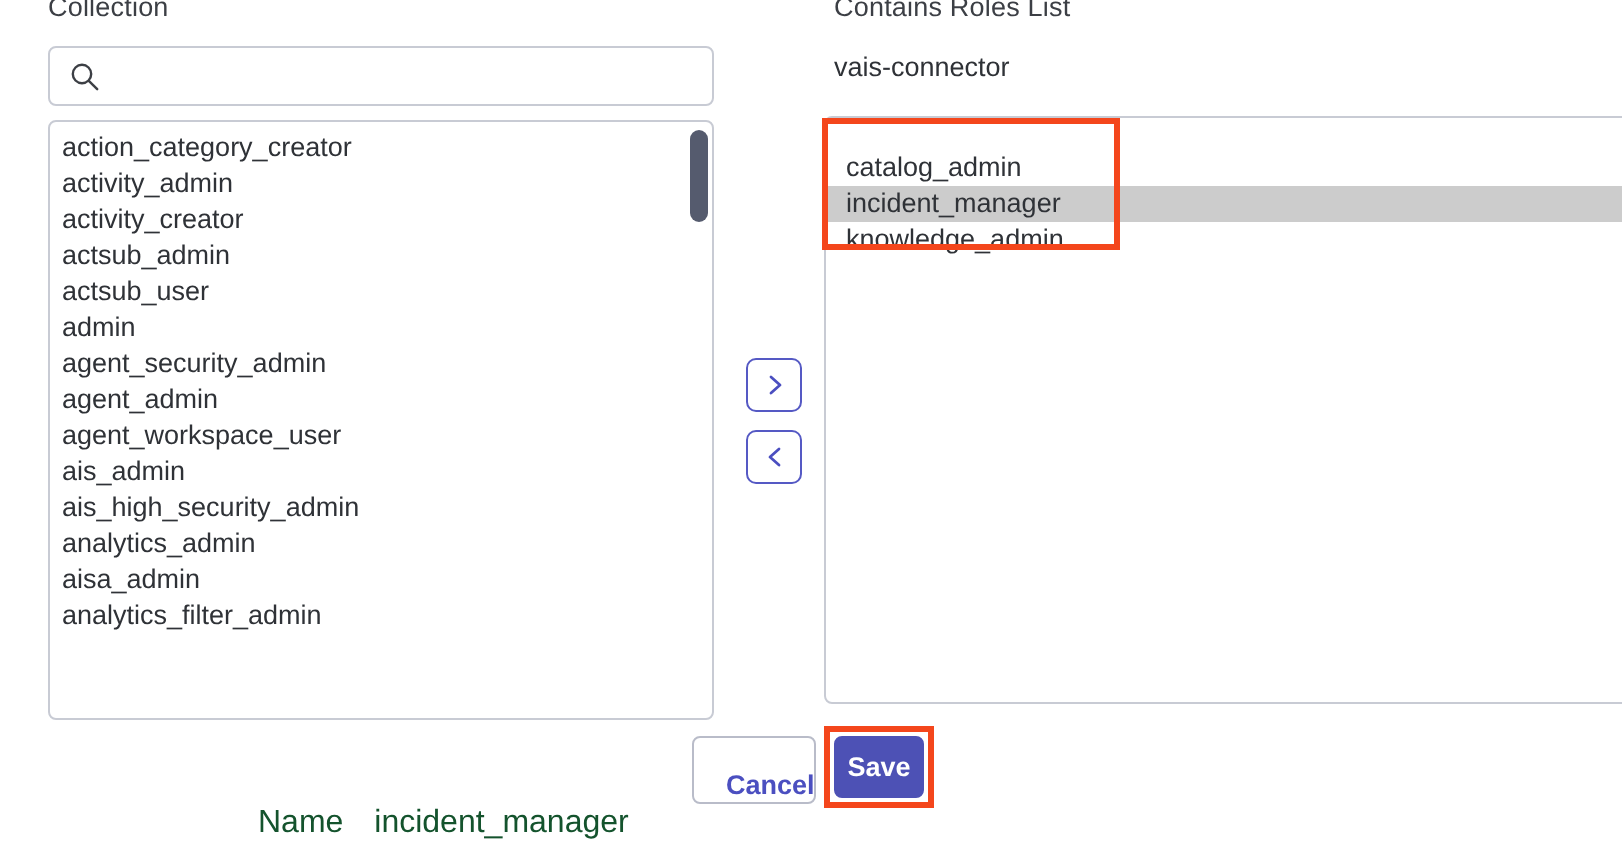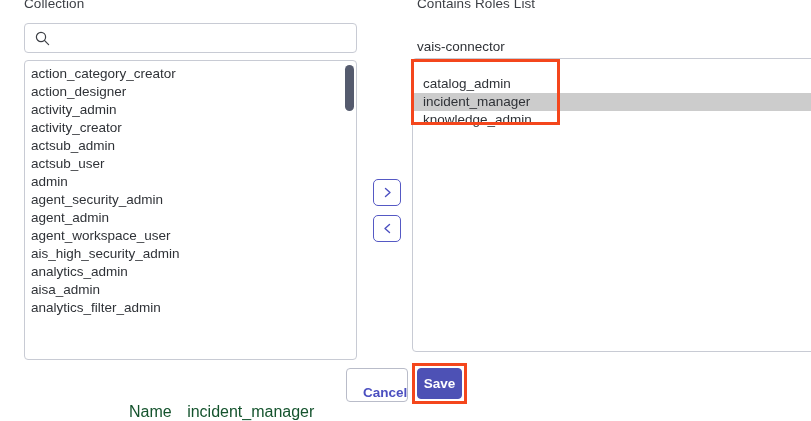--- a/index.html
+++ b/index.html
@@ -107,21 +107,21 @@
     cursor: pointer;
     padding: 0;
   }
   #btn-move-right { left: 373px; top: 179px; }
   #btn-move-left  { left: 373px; top: 215px; }
   .xfer svg { display: block; }
 
   
   #selected-name {
     position: absolute;
-    left: 417px; top: 39px;
+    left: 417px; top: 26px;
     font-size: 13.5px;
     color: #2f3237;
     white-space: nowrap;
   }
 
   
   #roles-list {
     position: absolute;
     left: 412px; top: 58px;
     width: 404px; height: 294px;
@@ -209,29 +209,29 @@
         <circle cx="6" cy="6" r="4.6" fill="none" stroke="#3c3f45" stroke-width="1.2"></circle>
         <line x1="9.4" y1="9.4" x2="13.6" y2="13.6" stroke="#3c3f45" stroke-width="1.2" stroke-linecap="round"></line>
       </svg>
     </span>
     <input id="search-input" type="text" placeholder="" style="">
   </div>
 
   <div id="collection-list">
     <div id="collection-options">
         <div class="opt">action_category_creator</div>
-        <div class="opt">action_designer</div>
         <div class="opt">activity_admin</div>
         <div class="opt">activity_creator</div>
         <div class="opt">actsub_admin</div>
         <div class="opt">actsub_user</div>
         <div class="opt">admin</div>
         <div class="opt">agent_security_admin</div>
         <div class="opt">agent_admin</div>
         <div class="opt">agent_workspace_user</div>
+        <div class="opt">ais_admin</div>
         <div class="opt">ais_high_security_admin</div>
         <div class="opt">analytics_admin</div>
         <div class="opt">aisa_admin</div>
         <div class="opt">analytics_filter_admin</div>
         <div class="opt"></div>
       </div>
     <div id="collection-scrollbar">
       <div id="collection-thumb" style="background: rgb(85, 91, 110);"></div>
     </div>
   </div>

